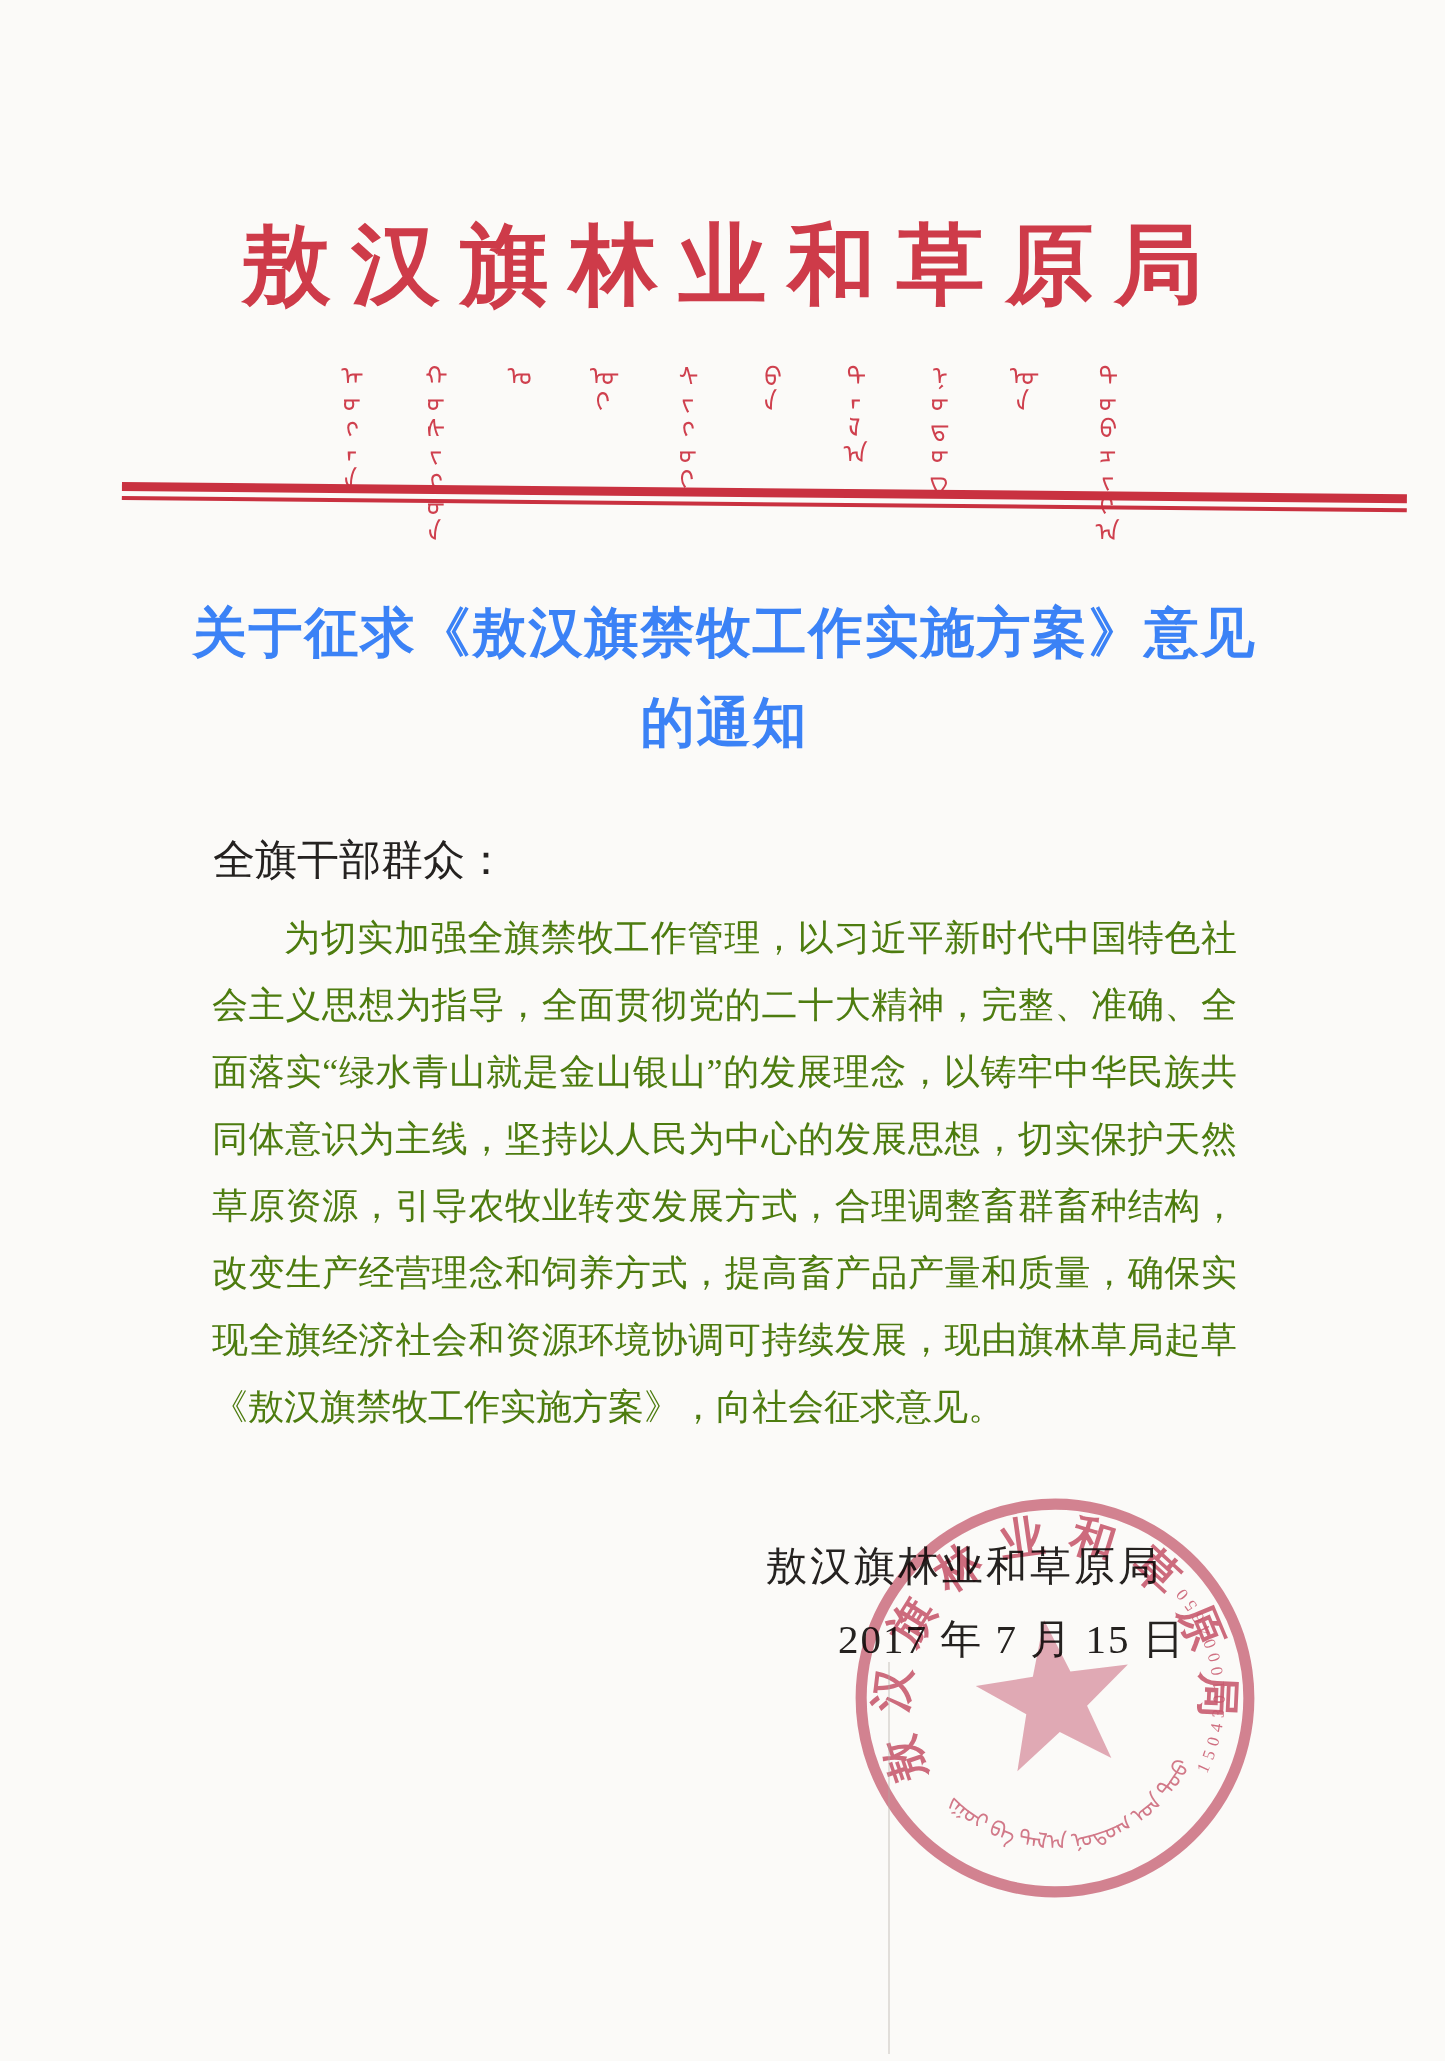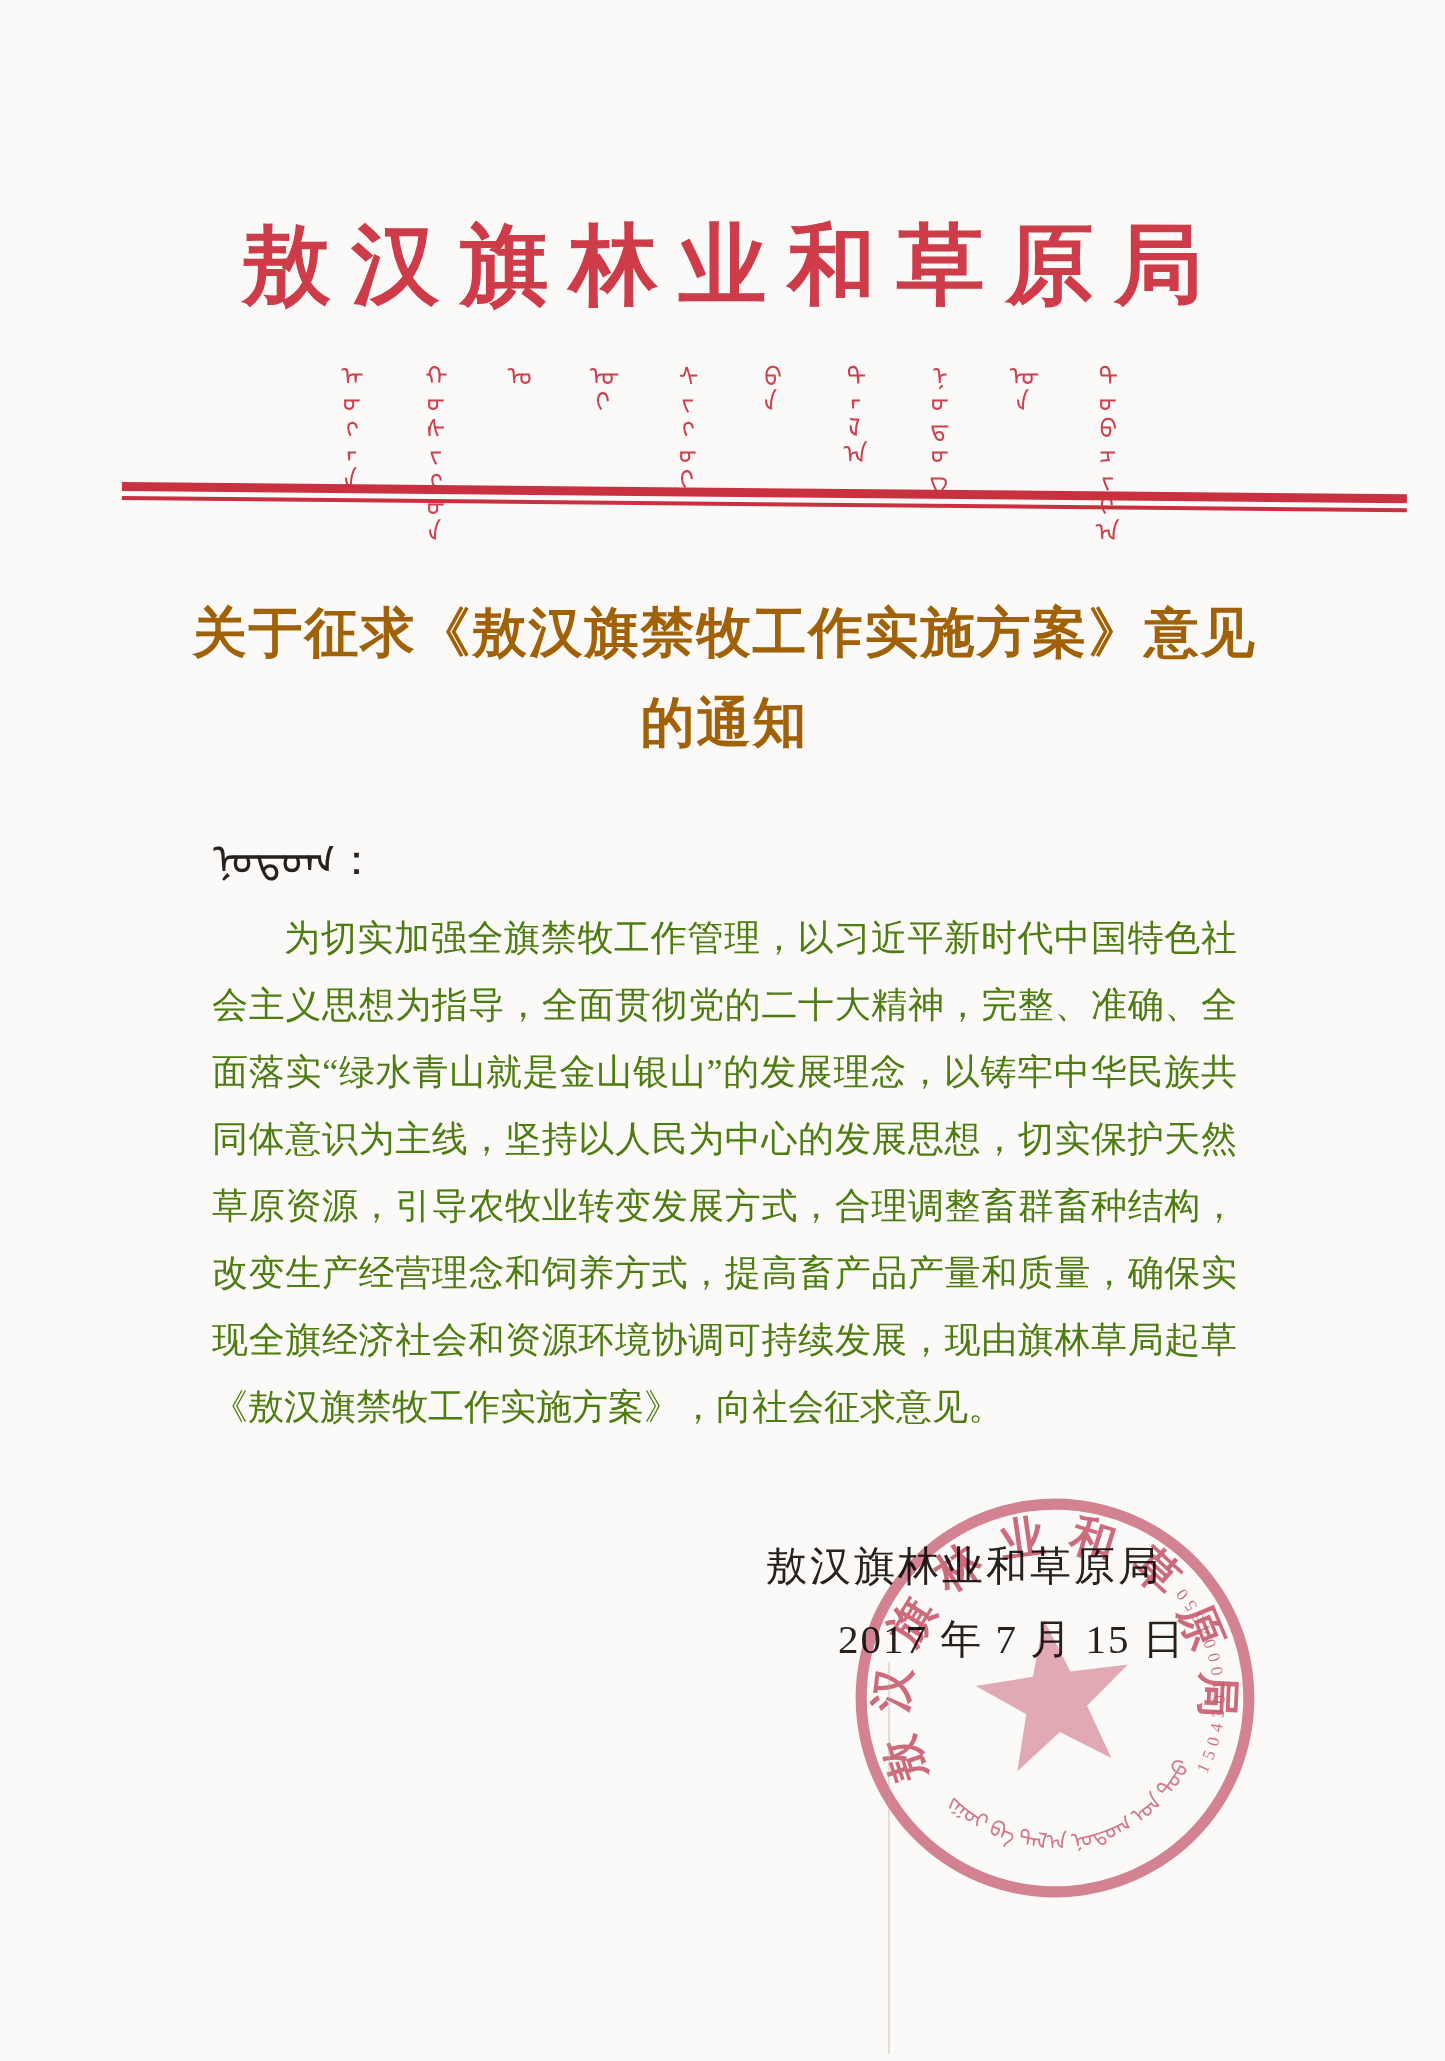--- a/index.html
+++ b/index.html
@@ -50,21 +50,21 @@
     transform:rotate(0.55deg);
     transform-origin:left top;
   }
   
   .doc-title{
     margin:88px 0 0 4px;
     text-align:center;
     font-size:54px;
     line-height:90px;
     font-weight:bold;
-    color:#a16207;
+    color:#3b82f6;
     letter-spacing:2px;
   }
   
   .salutation{
     margin:60px 0 0 213px;
     font-size:42px;
     line-height:64px;
     color:#252220;
   }
   .body-par{
@@ -137,21 +137,21 @@
 
     <div class="red-rule"></div>
   </header>
 
   <main>
     <h1 class="doc-title">
       <div>关于征求《敖汉旗禁牧工作实施方案》意见</div>
       <div>的通知</div>
     </h1>
 
-    <div class="salutation">ᠨᠤᠲᠤᠭ：</div>
+    <div class="salutation">全旗干部群众：</div>
 
     <p class="body-par">为切实加强全旗禁牧工作管理，以习近平新时代中国特色社会主义思想为指导，全面贯彻党的二十大精神，完整、准确、全面落实“绿水青山就是金山银山”的发展理念，以铸牢中华民族共同体意识为主线，坚持以人民为中心的发展思想，切实保护天然草原资源，引导农牧业转变发展方式，合理调整畜群畜种结构，改变生产经营理念和饲养方式，提高畜产品产量和质量，确保实现全旗经济社会和资源环境协调可持续发展，现由旗林草局起草《敖汉旗禁牧工作实施方案》，向社会征求意见。</p>
 
     <div class="sig-org">敖汉旗林业和草原局</div>
 
     <div class="sig-date">2017 年 7 月 15 日</div>
   </main>
 
   <svg class="seal" viewBox="0 0 420 420" aria-hidden="true">
     <defs>

